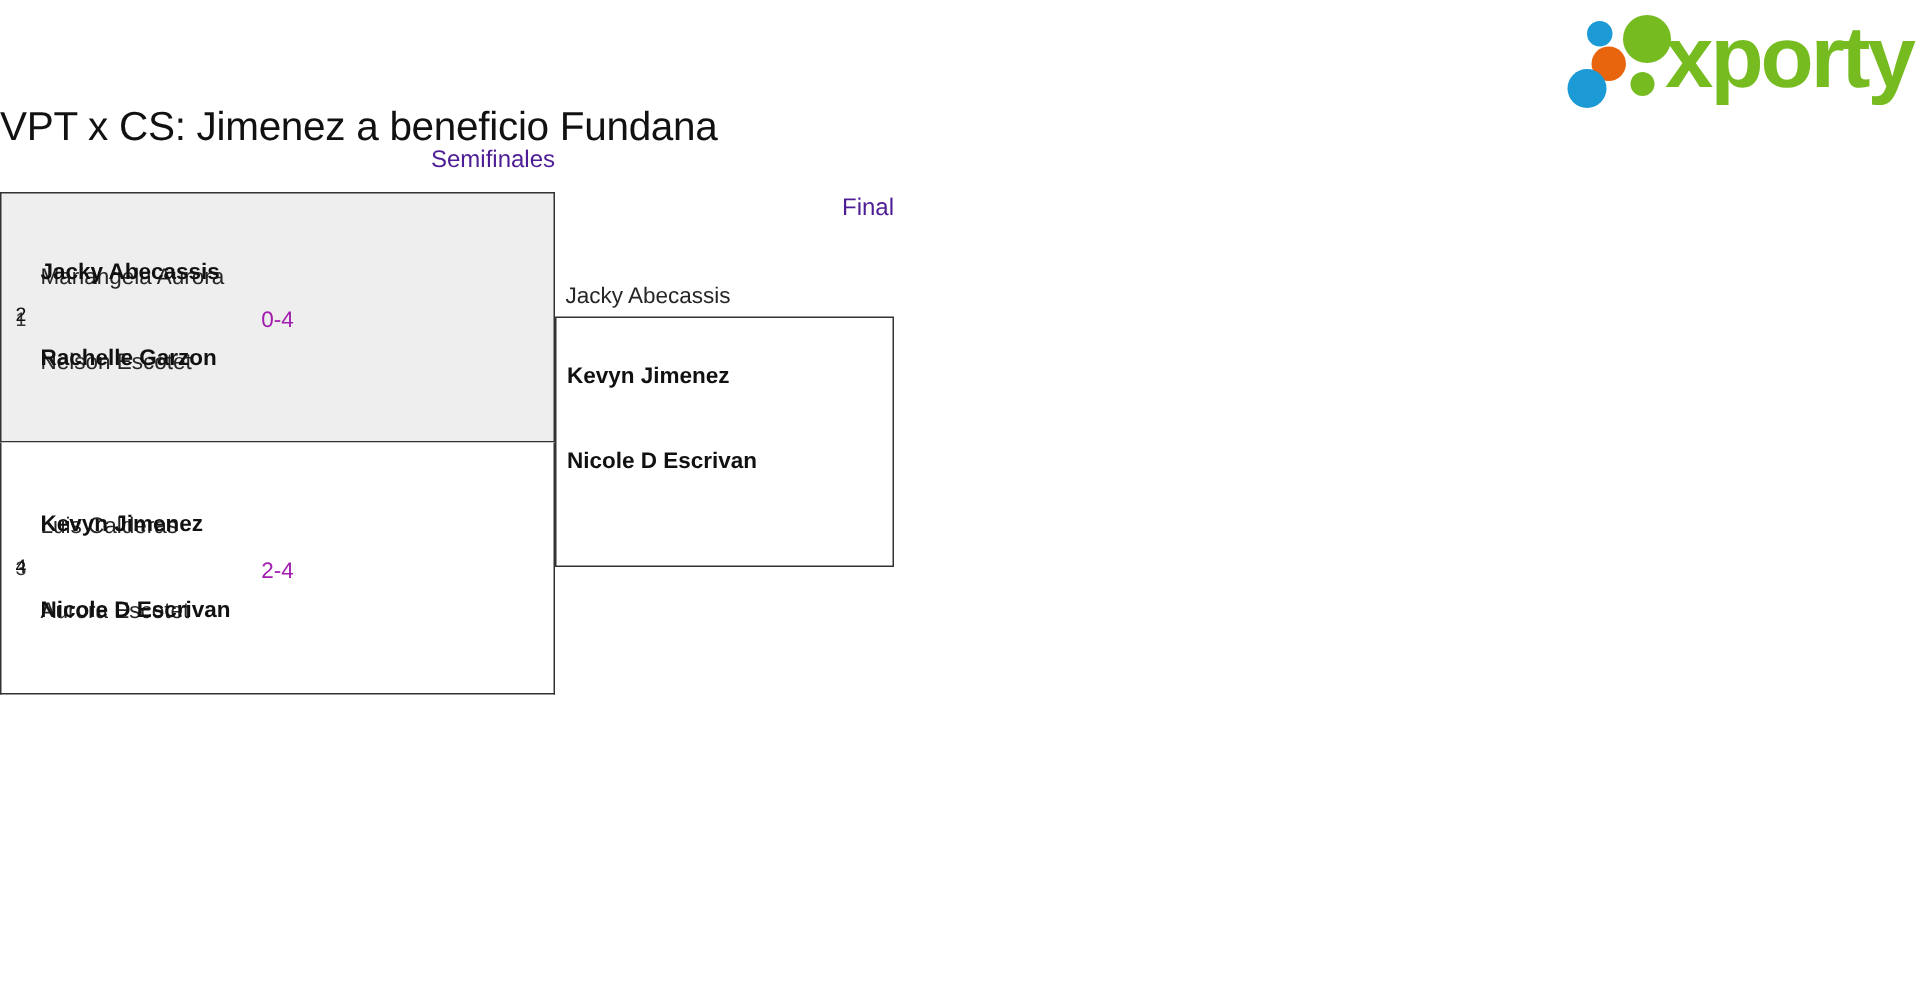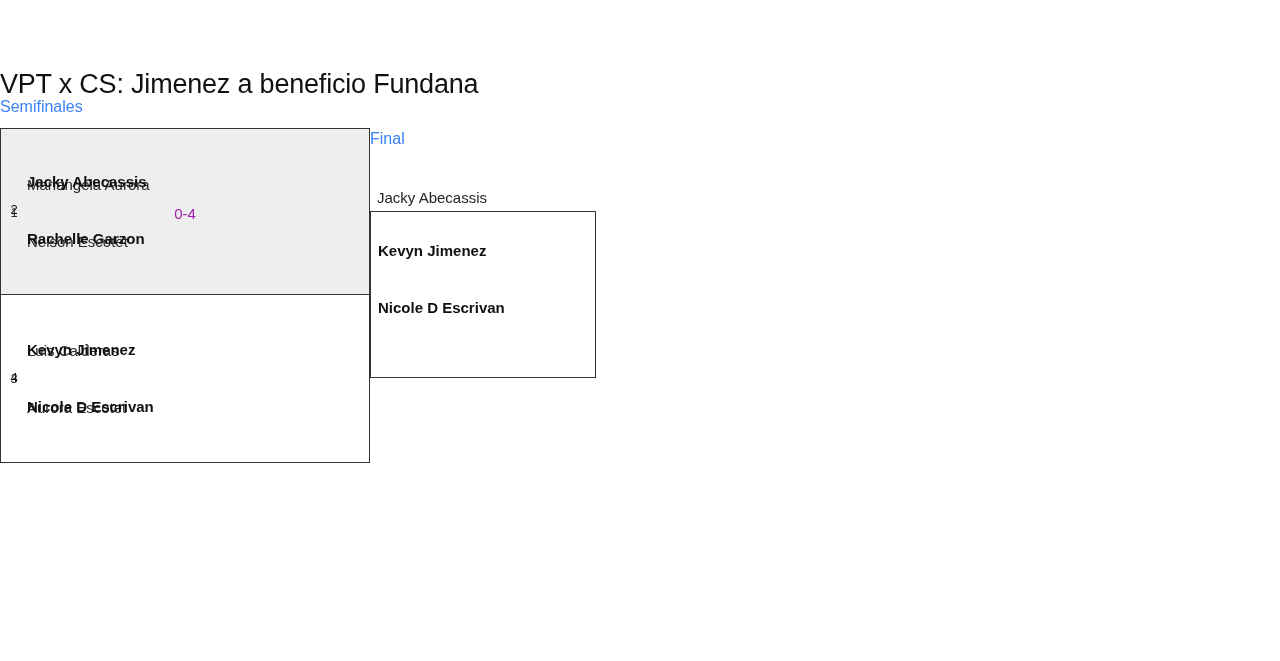--- a/index.html
+++ b/index.html
@@ -60,22 +60,22 @@
     color: #76bc21;
     letter-spacing: -2px;
   }
 
   
   .round-header {
     position: absolute;
     font-size: 16px;
     line-height: 20px;
     font-weight: 400;
-    color: #3b82f6;
-    text-align: left;
+    color: #4c1d95;
+    text-align: right;
   }
   #round-header-semifinales { left: 0px;   top: 97px; width: 370px; }
   #round-header-final       { left: 370px; top: 97px; width: 226px; margin-top: 32px; }
 
   
   #bracket {
     position: absolute;
     left: 0;
     top: 0;
     width: 1280px;
@@ -177,20 +177,28 @@
 </head>
 <body>
 
 <div id="header">
 
   <div id="tournament-title">
     <span id="title-line-1">VPT x CS: Jimenez a beneficio Fundana</span>
     <span id="title-line-2">Fase final. MIXTO SUMA 11</span>
   </div>
 
+  <div id="brand-logo">
+    <span class="logo-dot" id="logo-dot-blue-small"></span>
+    <span class="logo-dot" id="logo-dot-green-big"></span>
+    <span class="logo-dot" id="logo-dot-orange"></span>
+    <span class="logo-dot" id="logo-dot-blue-big"></span>
+    <span class="logo-dot" id="logo-dot-green-small"></span>
+    <span id="logo-wordmark">xporty</span>
+  </div>
 
 </div>
 
 <div class="round-header" id="round-header-semifinales">Semifinales</div>
 <div class="round-header" id="round-header-final">Final</div>
 
 <div id="bracket">
 
   <div class="match" id="match-sf-1">
 
@@ -217,20 +225,21 @@
   <div class="match" id="match-sf-2">
 
     <div class="team team-top">
       <span class="seed">3</span>
       <span class="names">
         <span class="name-line">Luis Calderas</span>
         <span class="name-line">Aurora Escotet</span>
       </span>
     </div>
 
+    <div class="score" id="score-sf-2">2-4</div>
 
     <div class="team team-bottom winner">
       <span class="seed">4</span>
       <span class="names">
         <span class="name-line">Kevyn Jimenez</span>
         <span class="name-line">Nicole D Escrivan</span>
       </span>
     </div>
 
   </div>

